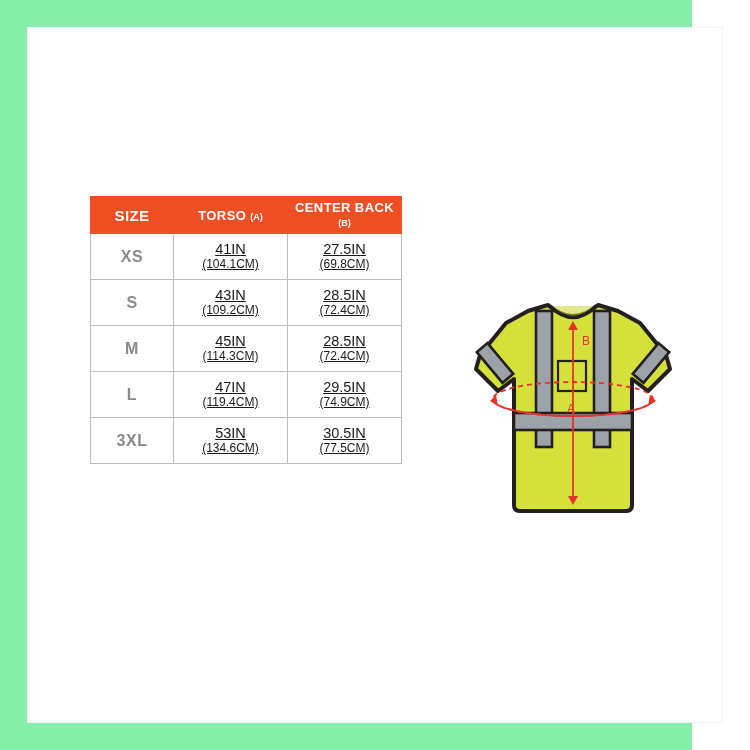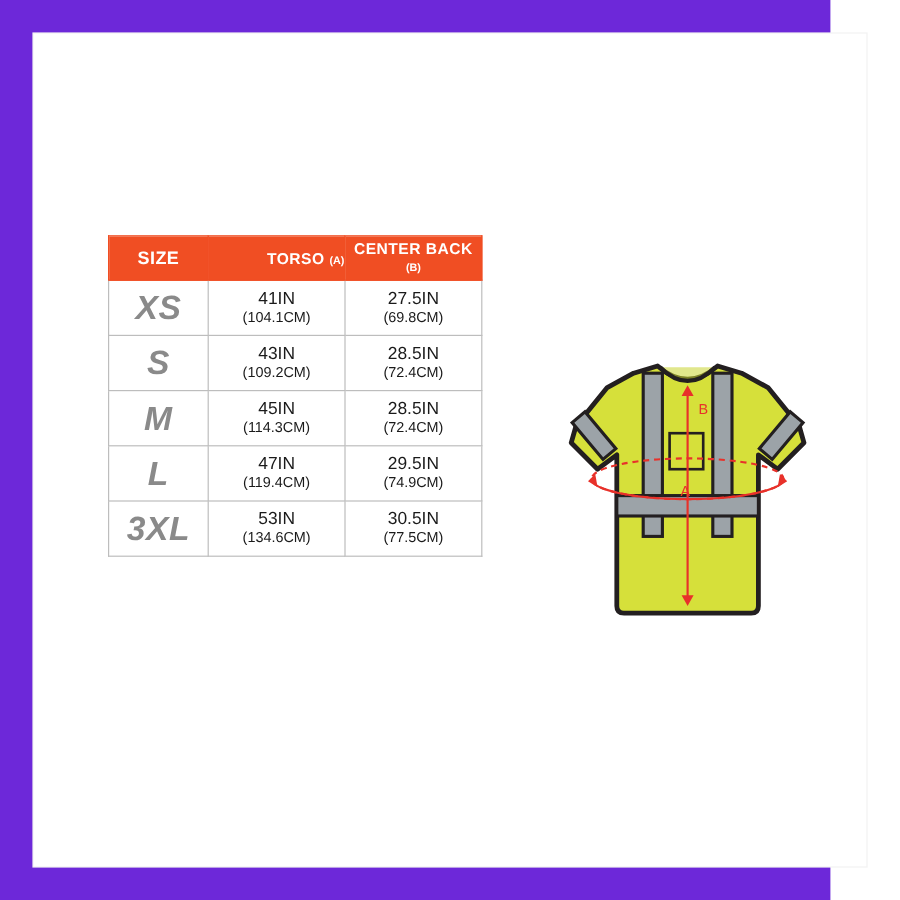--- a/index.html
+++ b/index.html
@@ -10,21 +10,21 @@
   body {
     width: 750px;
     height: 750px;
     font-family: "Liberation Sans", sans-serif;
     overflow: hidden;
   }
   #page {
     position: relative;
     width: 692px;
     height: 750px;
-    background: #6d28d9;
+    background: #86efac;
   }
   
   #card {
     position: absolute;
     left: 28px;
     top: 28px;
     width: 694px;
     height: 694px;
     background: #ffffff;
     box-shadow: 0 0 0 1px #f2f2f2;
@@ -48,39 +48,39 @@
   #size-table thead th {
     background: #f04e23;
     color: #ffffff;
     border: 1px solid #f04e23;
     height: 36px;
     font-size: 13px;
     font-weight: bold;
     letter-spacing: 0.4px;
   }
   #size-table thead th.col-size { width: 82px; font-size: 15px; }
-  #size-table thead th.col-torso { width: 113px; text-align: right; }
+  #size-table thead th.col-torso { width: 113px; }
   #size-table thead th.col-center { width: 113px; line-height: 1.1; margin-top: 32px; }
   #size-table thead th small {
     font-size: 9px;
     font-weight: bold;
     letter-spacing: 0;
   }
   #size-table tbody tr { height: 46px; }
   .cell-size {
     color: #8a8a8a;
-    font-size: 28px;
+    font-size: 16px;
     font-weight: bold;
     letter-spacing: 0.5px;
-    font-style: italic;
   }
   .cell-meas {
     color: #1a1a1a;
     font-size: 14.5px;
     line-height: 1.15;
+    text-decoration: underline;
   }
   .cell-meas .cm {
     display: block;
     font-size: 12px;
     color: #1a1a1a;
     margin-top: 0;
   }
 
   
   #shirt-figure {

